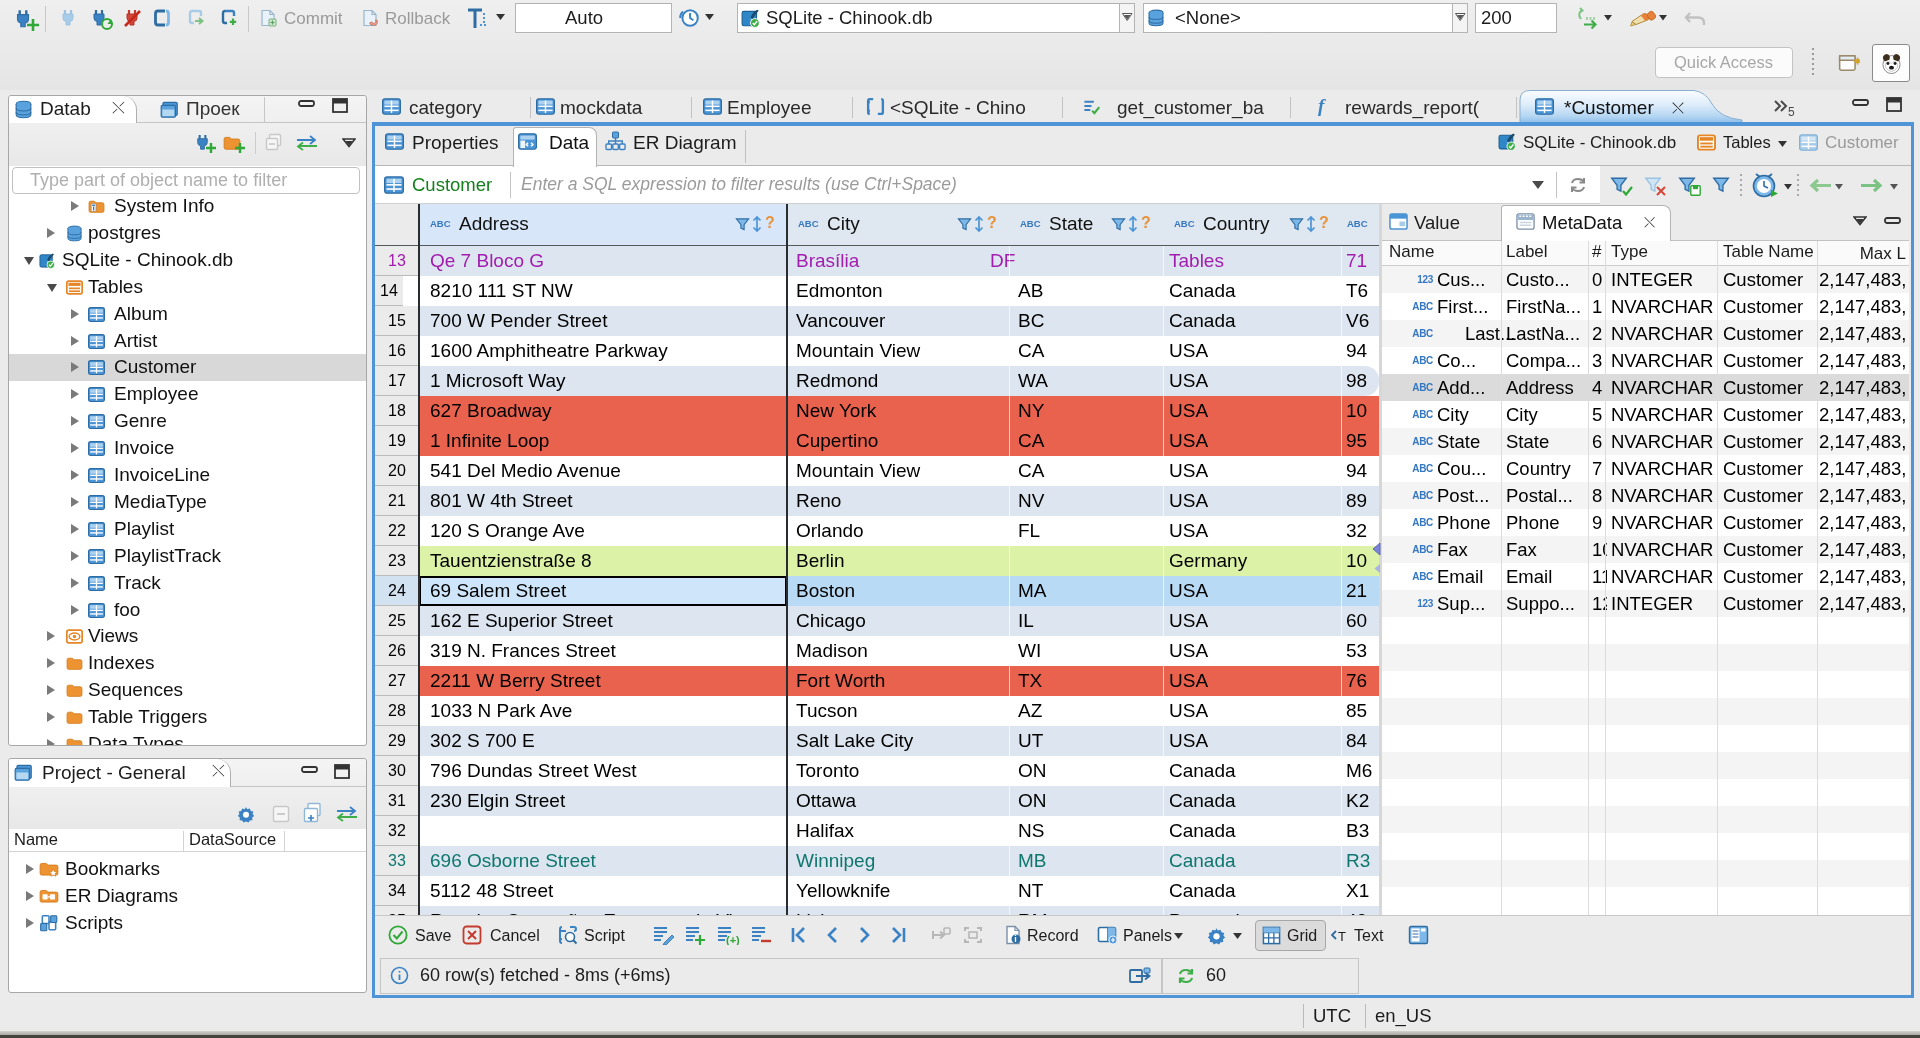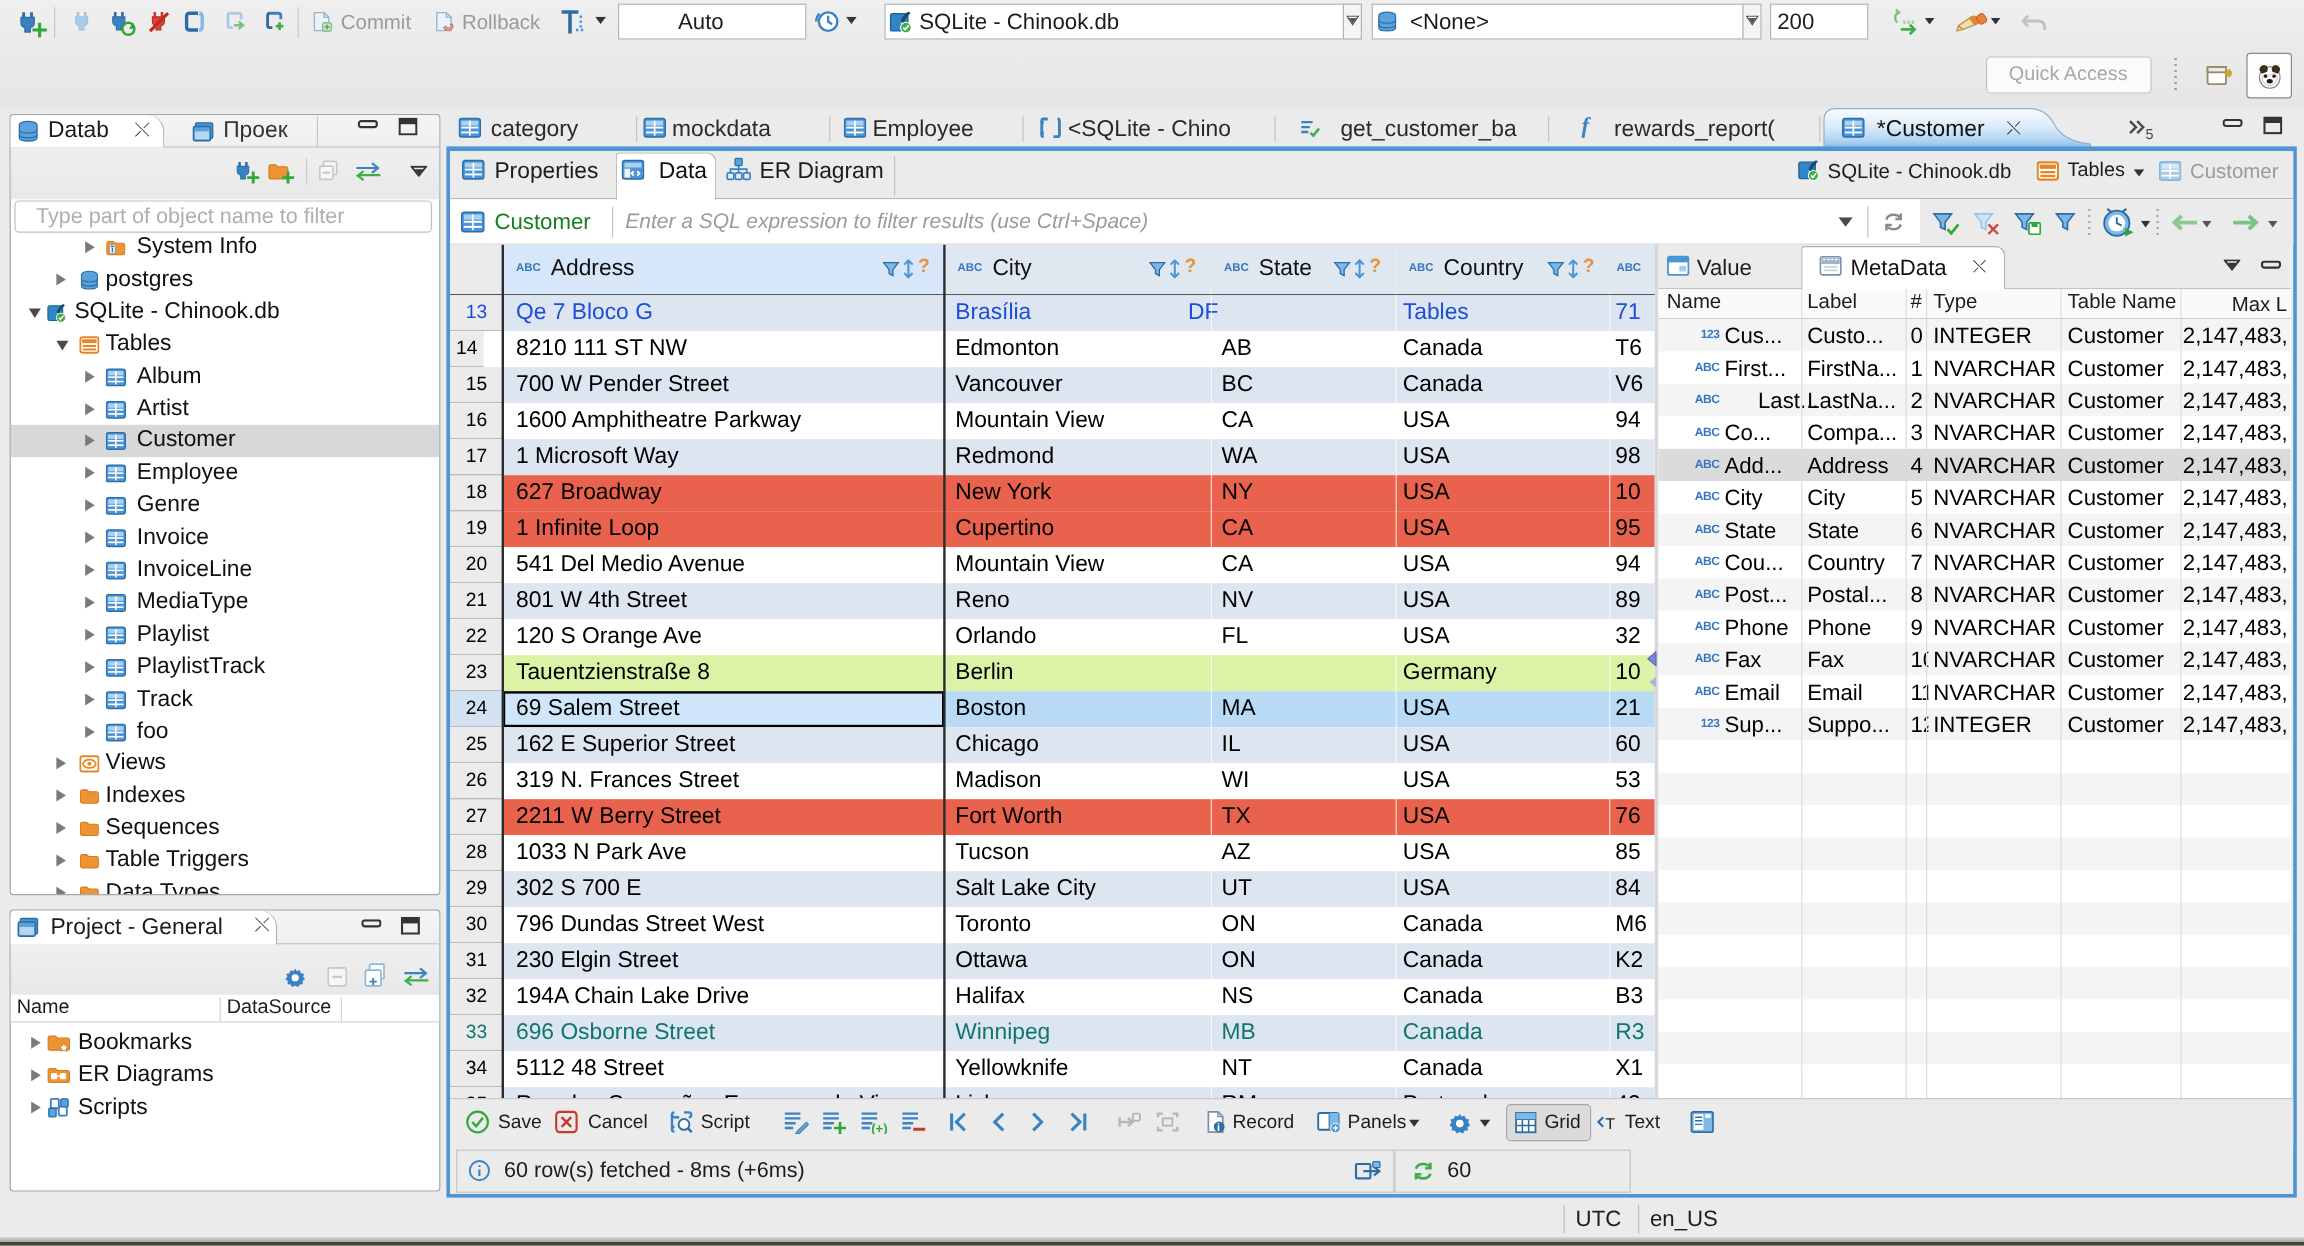--- a/index.html
+++ b/index.html
@@ -734,21 +734,21 @@
     </svg>
     <svg style="position:absolute;left:143px;top:12px" width="10" height="17">
       <path d="M5 1 L5 15 M1.5 4.5 L5 1 L8.5 4.5 M1.5 11.5 L5 15 L8.5 11.5" fill="none" stroke="#4b94d6" stroke-width="1.7"></path>
     </svg>
     <span style="position:absolute;left:156px;top:10px;font-size:16px;font-weight:bold;color:#e8923a;">?</span>
   </div>
 <div class="a" style="left:1341px;top:204px;width:38px;height:42px;background:#dfe7f0;border-bottom:1px solid #55585c;overflow:hidden;">
     <span style="position:absolute;left:6px;top:14px;font-size:9.5px;font-weight:bold;color:#3577c1;">ABC</span>
   </div>
 <div class="a" style="left:375px;top:246px;width:1004px;height:669px;overflow:hidden;">
-    <div class="a" style="left:0;top:0px;width:1004px;height:30px;background:#dde6f0;font-size:19px;color:#1d4ed8;line-height:29px;">
+    <div class="a" style="left:0;top:0px;width:1004px;height:30px;background:#dde6f0;font-size:19px;color:#a21caf;line-height:29px;">
       <div class="a" style="left:0;top:0;width:44px;height:30px;background:#ecebeb;border-bottom:1px solid #bcbbbb;text-align:center;font-size:16px;">13</div>
       <div class="a" style="left:55px;top:0;width:350px;overflow:hidden;">Qe 7 Bloco G</div>
       <div class="a" style="left:421px;top:0;">Brasília</div>
       <div class="a" style="left:615px;top:0;">DF</div>
       <div class="a" style="left:794px;top:0;">Tables</div>
       <div class="a" style="left:971px;top:0;">71</div>
     </div>
     <div class="a" style="left:0;top:30px;width:1004px;height:30px;background:#ffffff;font-size:19px;color:#000;line-height:29px;">
       <div class="a" style="left:0;top:0;width:28px;height:30px;background:#ecebeb;border-bottom:1px solid #bcbbbb;text-align:center;font-size:16px;">14</div>
       <div class="a" style="left:55px;top:0;width:350px;overflow:hidden;">8210 111 ST NW</div>
@@ -766,21 +766,21 @@
       <div class="a" style="left:971px;top:0;">V6</div>
     </div>
     <div class="a" style="left:0;top:90px;width:1004px;height:30px;background:#ffffff;font-size:19px;color:#000;line-height:29px;">
       <div class="a" style="left:0;top:0;width:44px;height:30px;background:#ecebeb;border-bottom:1px solid #bcbbbb;text-align:center;font-size:16px;">16</div>
       <div class="a" style="left:55px;top:0;width:350px;overflow:hidden;">1600 Amphitheatre Parkway</div>
       <div class="a" style="left:421px;top:0;">Mountain View</div>
       <div class="a" style="left:643px;top:0;">CA</div>
       <div class="a" style="left:794px;top:0;">USA</div>
       <div class="a" style="left:971px;top:0;">94</div>
     </div>
-    <div class="a" style="left:0;top:120px;width:1004px;height:30px;background:#dde6f0;font-size:19px;color:#000;line-height:29px;">
+    <div class="a" style="left:0;top:120px;width:1004px;height:30px;background:#dde6f0;font-size:19px;color:#000;line-height:29px;border-radius:14px;">
       <div class="a" style="left:0;top:0;width:44px;height:30px;background:#ecebeb;border-bottom:1px solid #bcbbbb;text-align:center;font-size:16px;">17</div>
       <div class="a" style="left:55px;top:0;width:350px;overflow:hidden;">1 Microsoft Way</div>
       <div class="a" style="left:421px;top:0;">Redmond</div>
       <div class="a" style="left:643px;top:0;">WA</div>
       <div class="a" style="left:794px;top:0;">USA</div>
       <div class="a" style="left:971px;top:0;">98</div>
     </div>
     <div class="a" style="left:0;top:150px;width:1004px;height:30px;background:#e8624e;font-size:19px;color:#000;line-height:29px;">
       <div class="a" style="left:0;top:0;width:44px;height:30px;background:#ecebeb;border-bottom:1px solid #bcbbbb;text-align:center;font-size:16px;">18</div>
       <div class="a" style="left:55px;top:0;width:350px;overflow:hidden;">627 Broadway</div>
@@ -889,21 +889,20 @@
     <div class="a" style="left:0;top:540px;width:1004px;height:30px;background:#dde6f0;font-size:19px;color:#000;line-height:29px;">
       <div class="a" style="left:0;top:0;width:44px;height:30px;background:#ecebeb;border-bottom:1px solid #bcbbbb;text-align:center;font-size:16px;">31</div>
       <div class="a" style="left:55px;top:0;width:350px;overflow:hidden;">230 Elgin Street</div>
       <div class="a" style="left:421px;top:0;">Ottawa</div>
       <div class="a" style="left:643px;top:0;">ON</div>
       <div class="a" style="left:794px;top:0;">Canada</div>
       <div class="a" style="left:971px;top:0;">K2</div>
     </div>
     <div class="a" style="left:0;top:570px;width:1004px;height:30px;background:#ffffff;font-size:19px;color:#000;line-height:29px;">
       <div class="a" style="left:0;top:0;width:44px;height:30px;background:#ecebeb;border-bottom:1px solid #bcbbbb;text-align:center;font-size:16px;">32</div>
-      <div class="a" style="left:55px;top:0;width:350px;overflow:hidden;">194A Chain Lake Drive</div>
       <div class="a" style="left:421px;top:0;">Halifax</div>
       <div class="a" style="left:643px;top:0;">NS</div>
       <div class="a" style="left:794px;top:0;">Canada</div>
       <div class="a" style="left:971px;top:0;">B3</div>
     </div>
     <div class="a" style="left:0;top:600px;width:1004px;height:30px;background:#dde6f0;font-size:19px;color:#0f766e;line-height:29px;">
       <div class="a" style="left:0;top:0;width:44px;height:30px;background:#ecebeb;border-bottom:1px solid #bcbbbb;text-align:center;font-size:16px;">33</div>
       <div class="a" style="left:55px;top:0;width:350px;overflow:hidden;">696 Osborne Street</div>
       <div class="a" style="left:421px;top:0;">Winnipeg</div>
       <div class="a" style="left:643px;top:0;">MB</div>

